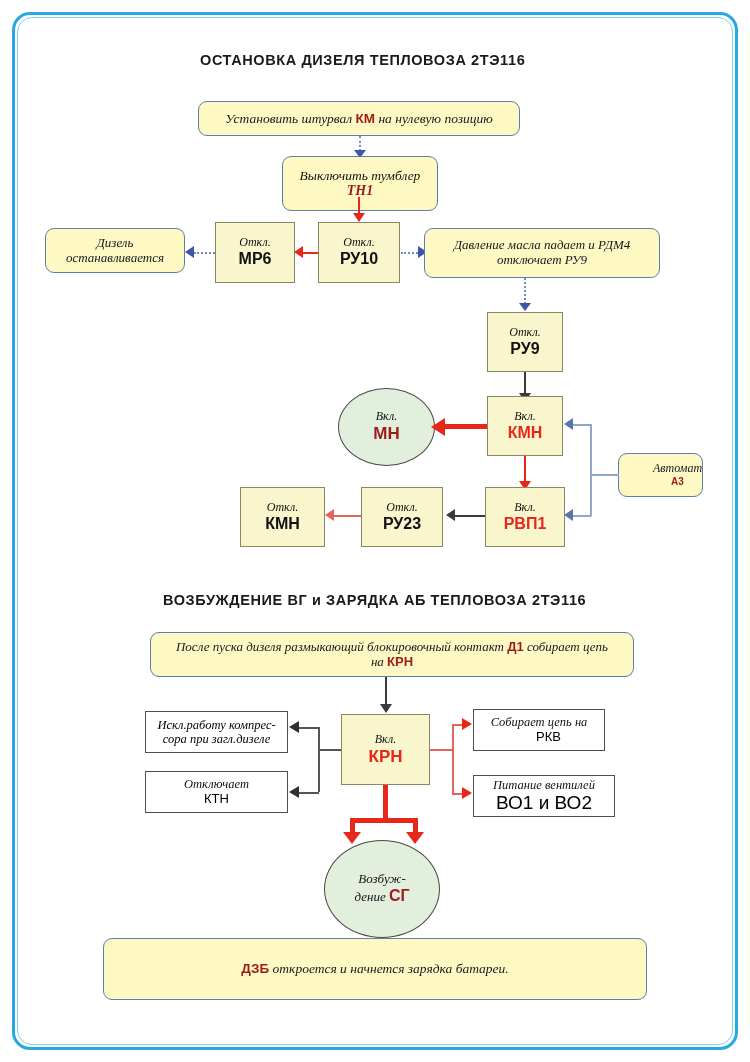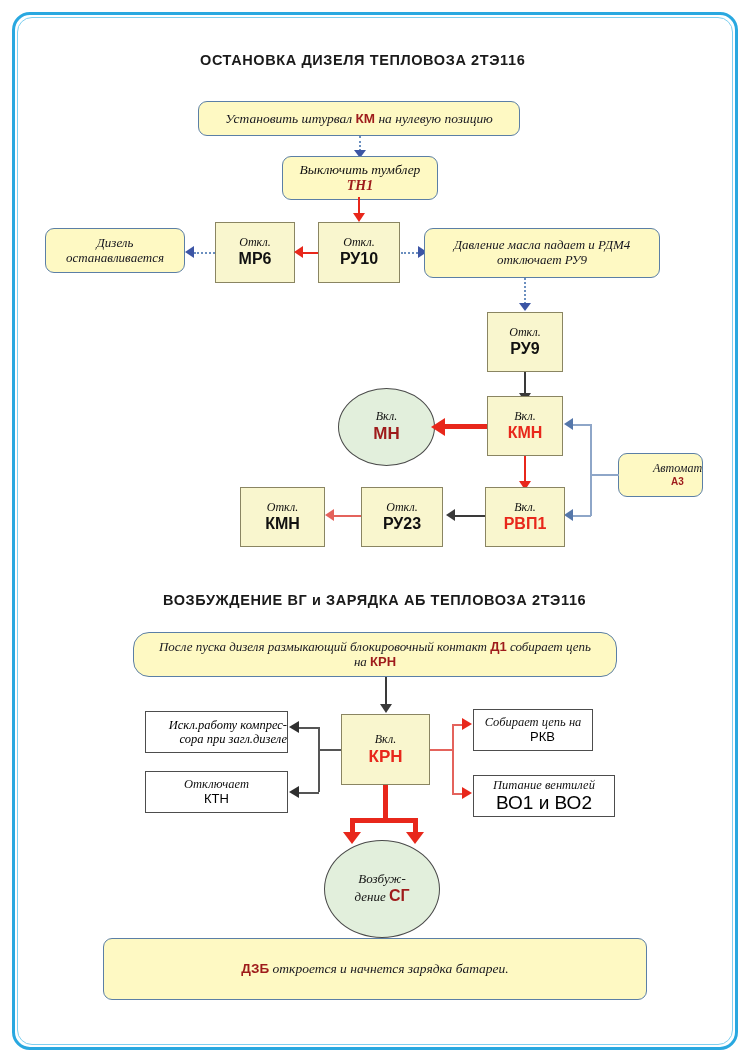--- a/index.html
+++ b/index.html
@@ -70,21 +70,21 @@
 
 <div class="node box-b" style="left:198px;top:101px;width:322px;height:35px;font-size:13.5px;">
   <div>
     <span>Установить штурвал </span><span class="dred" style="font-style:normal;font-family:'Liberation Sans',sans-serif;font-weight:bold;">КМ</span><span> на нулевую позицию</span>
   </div>
 </div>
 
 <div class="ln dot-v" style="left:359px;top:136px;height:15px;"></div>
 <div class="ar ar-d" style="left:354px;top:150px;border-top:8px solid #3c55a5;"></div>
 
-<div class="node box-b" style="left:282px;top:156px;width:156px;height:44px;font-size:13.5px;">
+<div class="node box-b" style="left:282px;top:156px;width:156px;height:55px;font-size:13.5px;">
   <div class="n-top">Выключить  тумблер</div>
   <div class="n-bot dred" style="font-size:14px;">ТН1</div>
 </div>
 
 <div class="ln v-red" style="left:358px;top:197px;height:17px;"></div>
 <div class="ar ar-d" style="left:353px;top:213px;border-top:9px solid #e8271b;"></div>
 
 <div class="node box-b" style="left:45px;top:228px;width:140px;height:45px;font-size:13px;">
   <div>Дизель</div>
   <div>останавливается</div>
@@ -169,33 +169,33 @@
 <div class="ln h-blk" style="left:455px;top:515px;width:30px;"></div>
 <div class="ar ar-l" style="left:446px;top:509px;border-right:9px solid #3a3a3a;"></div>
 
 <div class="node box-y" style="left:485px;top:487px;width:80px;height:60px;">
   <div class="n-top" style="font-size:12px;">Вкл.</div>
   <div class="n-bot red" style="font-size:16px;">РВП1</div>
 </div>
 
 <div class="title" style="left:163px;top:592px;font-size:14.5px;">ВОЗБУЖДЕНИЕ  ВГ и  ЗАРЯДКА  АБ ТЕПЛОВОЗА   2ТЭ116</div>
 
-<div class="node box-b" style="left:133px;top:632px;width:484px;height:45px;font-size:13px;border-radius:16px;">
+<div class="node box-b" style="left:150px;top:632px;width:484px;height:45px;font-size:13px;">
   <div>
     <span>После пуска дизеля размыкающий блокировочный контакт </span><span class="dred" style="font-style:normal;font-family:'Liberation Sans',sans-serif;font-weight:bold;">Д1</span><span> собирает цепь</span>
   </div>
   <div>
     <span>на </span><span class="dred" style="font-style:normal;font-family:'Liberation Sans',sans-serif;font-weight:bold;">КРН</span>
   </div>
 </div>
 
 <div class="ln v-blk" style="left:385px;top:677px;height:28px;"></div>
 <div class="ar ar-d" style="left:380px;top:704px;border-top:9px solid #3a3a3a;"></div>
 
-<div class="node box-w" style="left:145px;top:711px;width:143px;height:42px;font-style:italic;font-family:'Liberation Serif',serif;font-size:12.5px;align-items:flex-end;">
+<div class="node box-w" style="left:145px;top:711px;width:143px;height:42px;font-style:italic;font-family:'Liberation Serif',serif;font-size:12.5px;">
   <div>Искл.работу  компрес-</div>
   <div>сора при загл.дизеле</div>
 </div>
 
 <div class="node box-w" style="left:145px;top:771px;width:143px;height:42px;font-size:12.5px;">
   <div class="n-top">Отключает</div>
   <div style="font-size:13px;">КТН</div>
 </div>
 
 <div class="ln h-gry" style="left:318px;top:749px;width:23px;"></div>
@@ -210,21 +210,21 @@
   <div class="n-bot red" style="font-size:17px;">КРН</div>
 </div>
 
 <div class="ln h-redl" style="left:430px;top:749px;width:22px;"></div>
 <div class="ln v-redl" style="left:452px;top:724px;height:70px;"></div>
 <div class="ln h-redl" style="left:452px;top:724px;width:11px;"></div>
 <div class="ar ar-r" style="left:462px;top:718px;border-left:10px solid #e8271b;"></div>
 <div class="ln h-redl" style="left:452px;top:793px;width:11px;"></div>
 <div class="ar ar-r" style="left:462px;top:787px;border-left:10px solid #e8271b;"></div>
 
-<div class="node box-w" style="left:473px;top:709px;width:120px;height:42px;font-size:12.5px;text-align:center;">
+<div class="node box-w" style="left:473px;top:709px;width:132px;height:42px;font-size:12.5px;text-align:center;">
   <div class="n-top">Собирает цепь на</div>
   <div style="font-size:13px;margin-left:19px;">РКВ</div>
 </div>
 
 <div class="node box-w" style="left:473px;top:775px;width:142px;height:42px;font-size:12.5px;">
   <div class="n-top">Питание вентилей</div>
   <div style="font-size:19px;">ВО1 и ВО2</div>
 </div>
 
 <div class="ln v-thick" style="left:383px;top:785px;height:35px;"></div>

